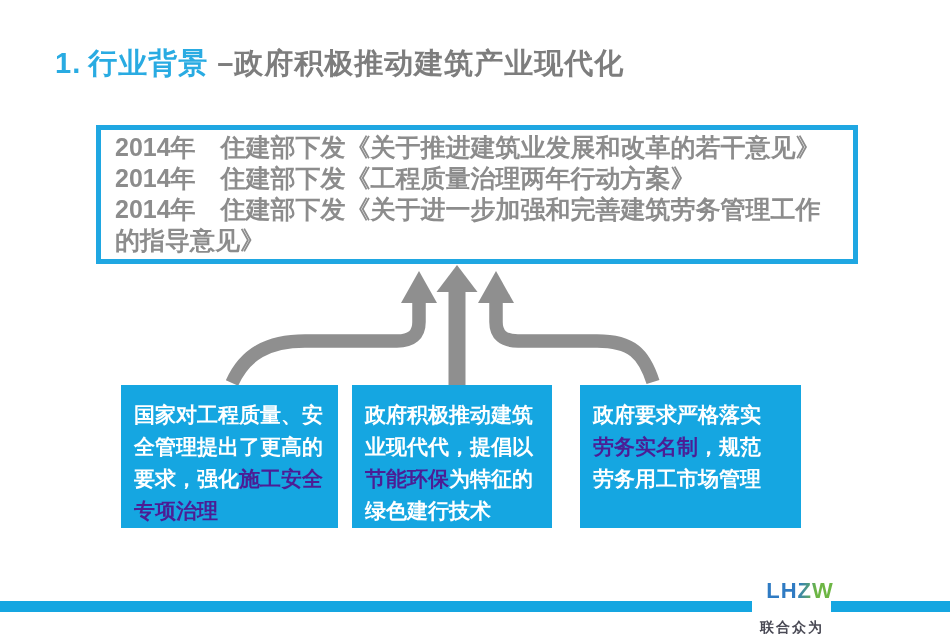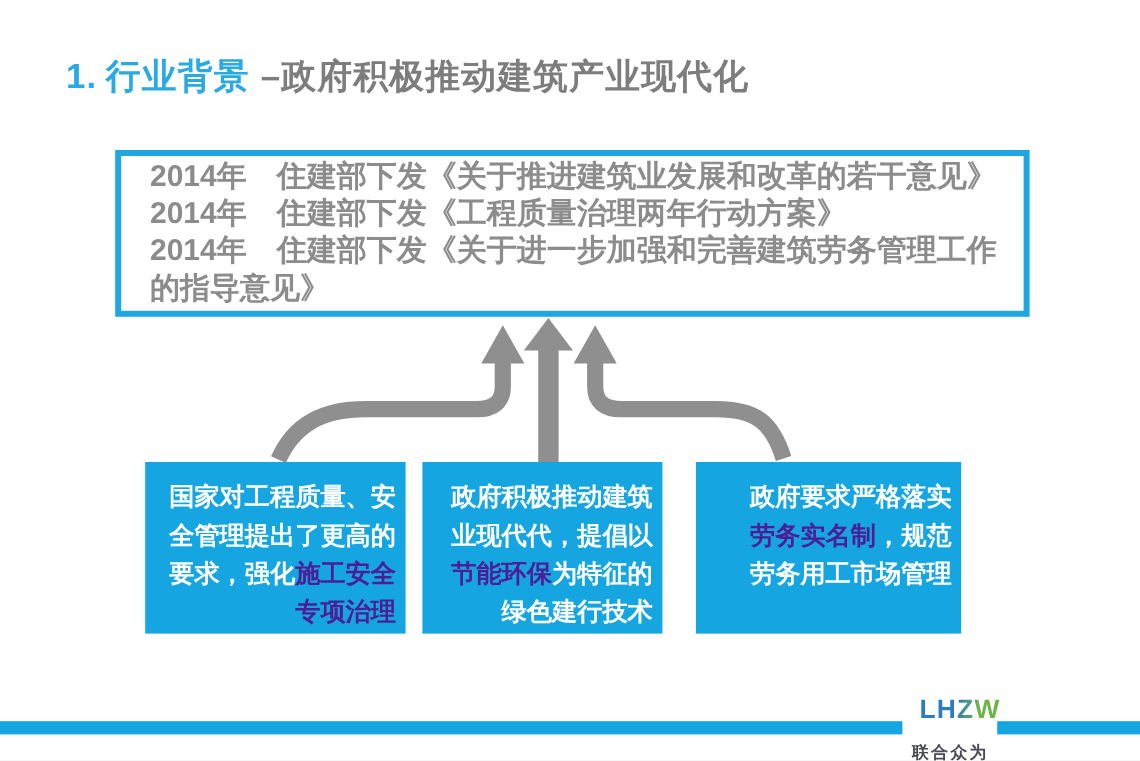--- a/index.html
+++ b/index.html
@@ -9,32 +9,32 @@
   }
   
   .title{position:absolute;left:55px;top:44px;margin:0;font-size:29px;font-weight:800;
     letter-spacing:1px;white-space:nowrap;text-align:center;}
   .title .num{color:#29ABE2;}
   .title .sec{color:#29ABE2;margin-left:7px;}
   .title .sub{color:#7D7D7D;margin-left:9px;}
   
   .policy-box{
     position:absolute;left:96px;top:125px;width:762px;height:139px;box-sizing:border-box;
-    border:5px solid #1FA7E2;background:#ffffff;padding:2px 10px 0 24px;
+    border:5px solid #1FA7E2;background:#ffffff;padding:2px 10px 0 14px;
   }
   .policy-line{
     color:#8C8C8C;font-size:25px;line-height:31px;white-space:pre-wrap;font-weight:700;
   }
   
   .arrows{position:absolute;left:0;top:0;width:950px;height:634px;pointer-events:none;}
   
   .card{
     position:absolute;top:385px;height:143px;box-sizing:border-box;background:#15A6E1;
     color:#ffffff;font-size:21px;line-height:32px;font-weight:700;
-    padding:14px 8px 0 13px;white-space:pre-wrap;text-align:right;
+    padding:14px 8px 0 13px;white-space:pre-wrap;
   }
   .card-1{left:121px;width:217px;}
   .card-2{left:352px;width:200px;}
   .card-3{left:580px;width:221px;}
   .card .hl{color:#4c1d95;}
   
   .bar{position:absolute;top:601px;height:11px;background:#15A6E1;}
   .bar-left{left:0;width:752px;}
   .bar-right{left:831px;width:119px;}
   .logo{position:absolute;left:748px;top:580px;width:88px;text-align:center;line-height:1;}

